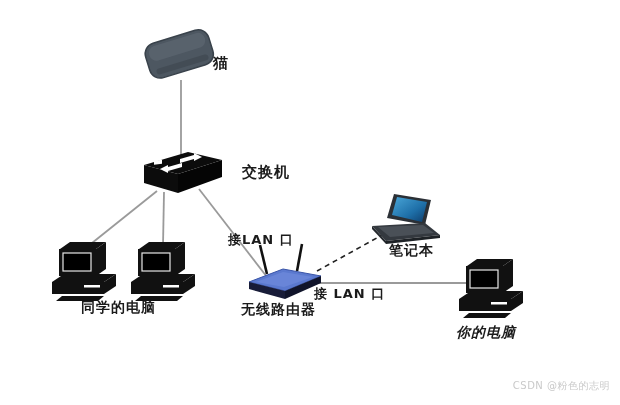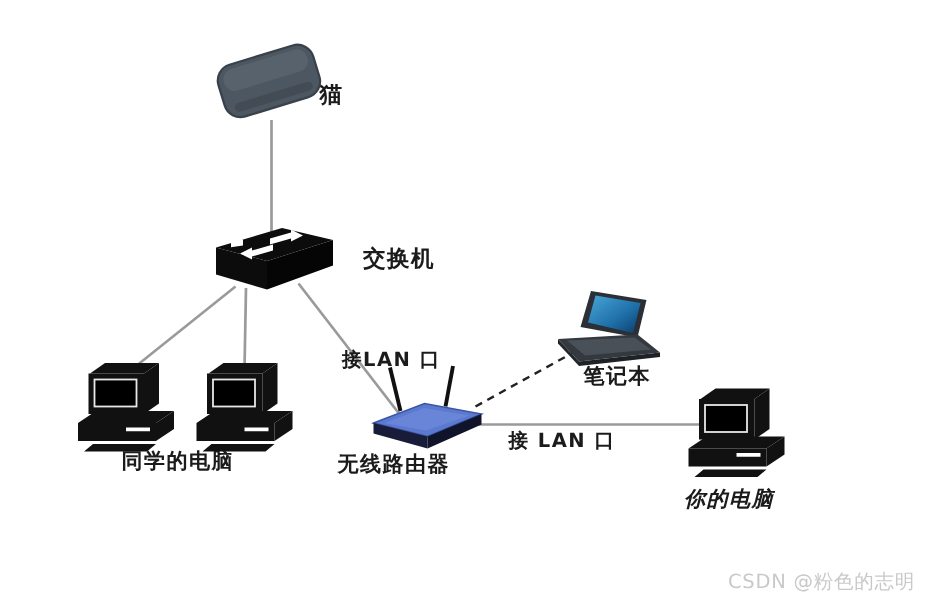--- a/index.html
+++ b/index.html
@@ -18,21 +18,21 @@
     font-weight:bold;
     white-space:nowrap;
     letter-spacing:1px;
   }
   .lbl-15{font-size:15px;}
   .lbl-14{font-size:14px;}
   .lbl-13{font-size:13px;}
   .watermark{
     position:absolute;
     right:10px;top:379px;
-    font-size:13px;
+    font-size:10px;
     color:#c9c9c9;
     font-weight:normal;
     letter-spacing:0.5px;
     white-space:nowrap;
     margin-left:13px;
   }
 </style>
 </head>
 <body>
 
@@ -95,40 +95,40 @@
   <span class="dev-label lbl-13" style="left:228px;top:231px;">接LAN 口</span>
 
   <svg class="abs" style="left:247px;top:242px;" width="76" height="58" viewBox="0 0 76 58">
     <line x1="20" y1="32" x2="13" y2="3" stroke="#111" stroke-width="2.6"></line>
     <line x1="50" y1="29" x2="55" y2="2" stroke="#111" stroke-width="2.6"></line>
     <polygon points="2,40 36,27 74,34 38,49" fill="#5b79cf" stroke="#3a55a8" stroke-width="1"></polygon>
     <polygon points="9,40 36,30 66,35 37,45" fill="#6d89db" opacity="0.75"></polygon>
     <polygon points="2,40 38,49 38,57 2,47" fill="#181c38"></polygon>
     <polygon points="38,49 74,34 74,41 38,57" fill="#10142a"></polygon>
   </svg>
-  <span class="dev-label lbl-14" style="left:225px;top:301px;">无线路由器</span>
+  <span class="dev-label lbl-14" style="left:241px;top:301px;">无线路由器</span>
 
   <svg class="abs" style="left:368px;top:193px;" width="76" height="52" viewBox="0 0 76 52">
     <defs>
       <linearGradient id="lapScr" x1="0" y1="0" x2="1" y2="1">
         <stop offset="0" stop-color="#49a6d8"></stop>
         <stop offset="0.6" stop-color="#1e6fa8"></stop>
         <stop offset="1" stop-color="#0d3c6b"></stop>
       </linearGradient>
     </defs>
     <polygon points="26,1 63,7 57,32 19,25" fill="#2b3036"></polygon>
     <polygon points="29,4 59,9 54,29 24,22" fill="url(#lapScr)"></polygon>
     <polygon points="4,33 57,30 72,42 18,48" fill="#34393f"></polygon>
     <polygon points="10,34 55,32 66,40 22,44" fill="#4a5057"></polygon>
     <polygon points="18,48 72,42 72,45 18,51" fill="#1e2226"></polygon>
     <polygon points="4,33 18,48 18,51 4,36" fill="#24282d"></polygon>
   </svg>
   <span class="dev-label lbl-14" style="left:389px;top:242px;font-family:Liberation Serif, serif;">笔记本</span>
 
-  <span class="dev-label lbl-13" style="left:339px;top:285px;text-align:right;">接 LAN 口</span>
+  <span class="dev-label lbl-13" style="left:314px;top:285px;text-align:right;">接 LAN 口</span>
 
   <svg class="abs" style="left:457px;top:256px;" width="68" height="64" viewBox="0 0 68 64">
     <polygon points="10,10 46,10 56,3 20,3" fill="#111"></polygon>
     <polygon points="46,10 56,3 56,30 46,37" fill="#111"></polygon>
     <rect x="9" y="10" width="37" height="27" fill="#111"></rect>
     <rect x="13" y="14" width="28" height="18" fill="#000" stroke="#e8e8e8" stroke-width="1.2"></rect>
     <polygon points="2,43 54,43 66,35 14,35" fill="#111"></polygon>
     <polygon points="54,43 66,35 66,47 54,55" fill="#111"></polygon>
     <rect x="2" y="43" width="52" height="12" fill="#111"></rect>
     <rect x="34" y="46" width="16" height="2.5" fill="#ffffff"></rect>

